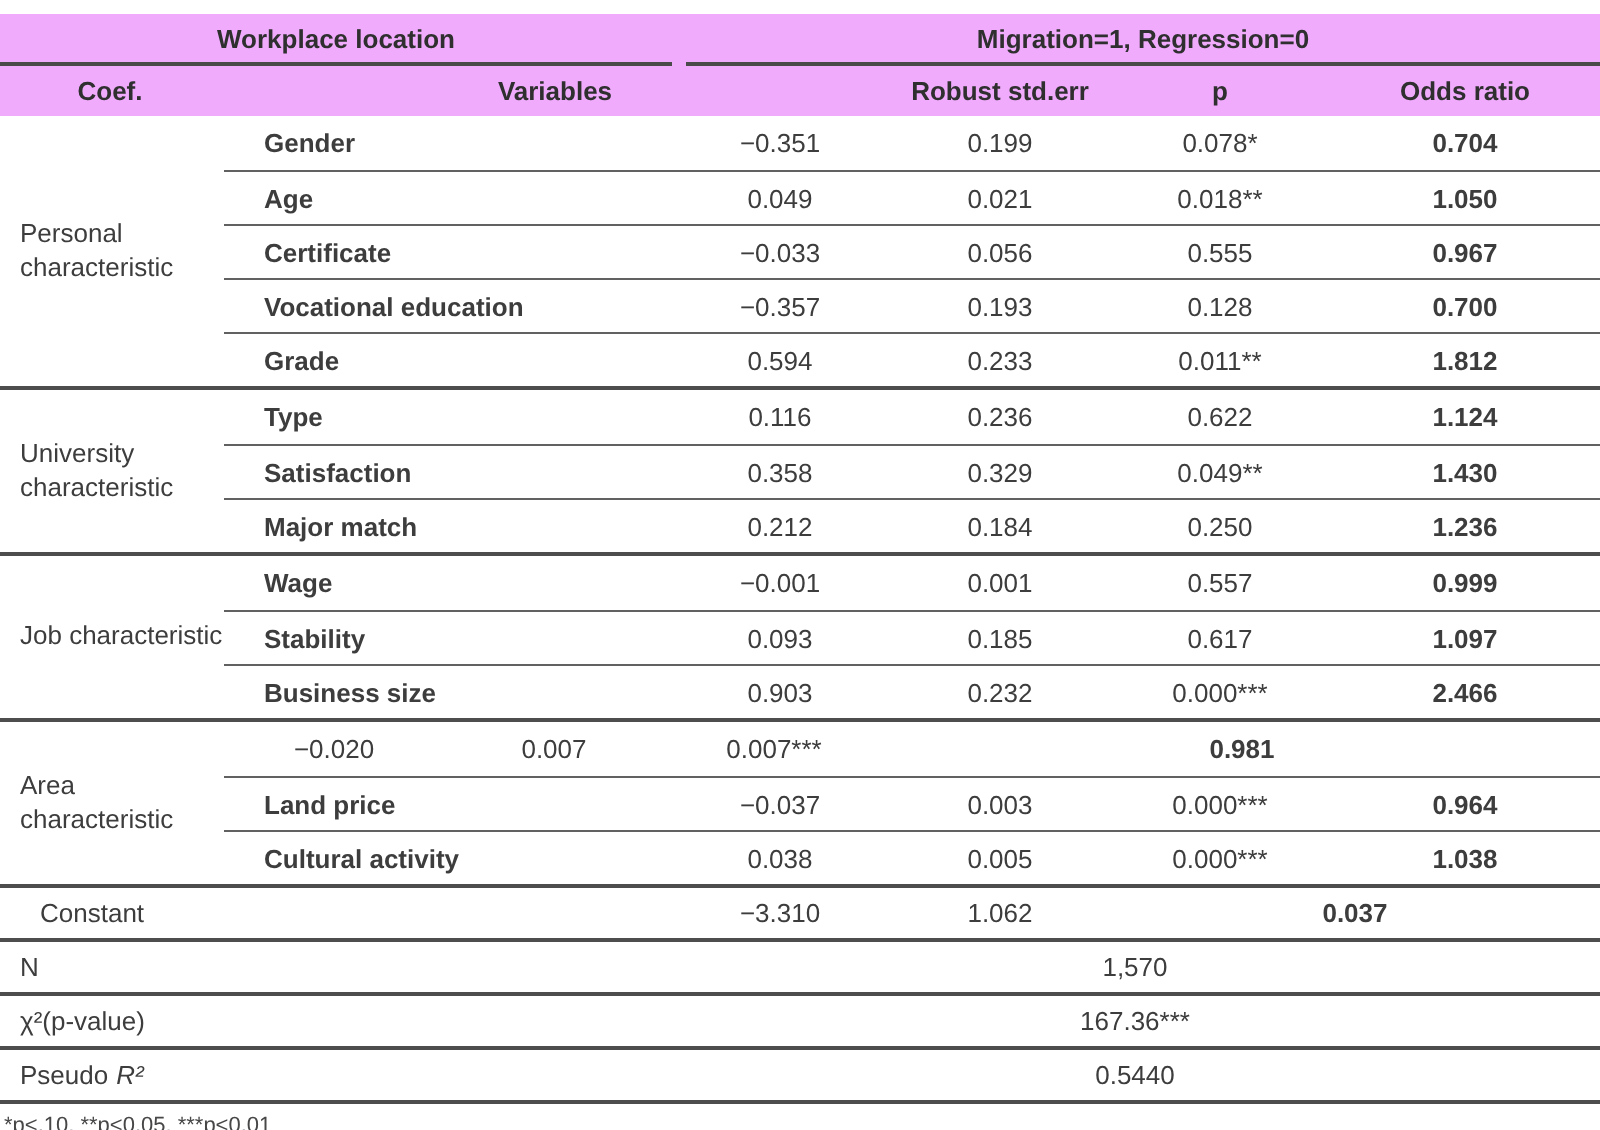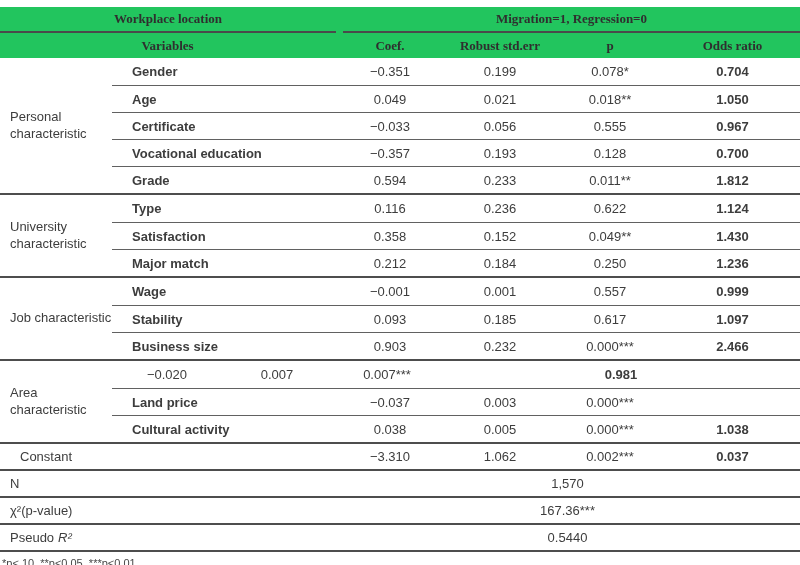--- a/index.html
+++ b/index.html
@@ -5,21 +5,21 @@
   * { margin: 0; padding: 0; box-sizing: border-box; }
   html, body { background: #ffffff; }
   body {
     width: 800px; height: 565px; overflow: hidden;
     font-family: "Liberation Sans", "DejaVu Sans", sans-serif;
     color: #3d3d3d;
   }
   .table-wrap { margin-top: 7px; width: 800px; }
 
   
-  .thead { background: #22c55e; font-family: Liberation Serif, serif; }
+  .thead { background: #f0abfc; }
   .h1row { display: flex; height: 26px; }
   .h1cell {
     display: flex; align-items: center; justify-content: center;
     font-weight: bold; font-size: 13px; color: #2f2f2f;
     border-bottom: 2px solid #4a4a4a;
   }
   .h1cell.left  { width: 336px; }
   .h1gap { width: 7px; }
   .h1cell.right { flex: 1; }
   .h2row { display: flex; height: 25px; }
@@ -71,22 +71,22 @@
 
 <div class="table-wrap">
 
   <div class="thead">
     <div class="h1row">
       <div class="h1cell left">Workplace location</div>
       <div class="h1gap"></div>
       <div class="h1cell right">Migration=1, Regression=0</div>
     </div>
     <div class="h2row">
+      <div class="h2cell h2-coef">Coef.</div>
       <div class="h2cell h2-var">Variables</div>
-      <div class="h2cell h2-coef">Coef.</div>
       <div class="h2cell h2-se">Robust std.err</div>
       <div class="h2cell h2-p">p</div>
       <div class="h2cell h2-odds">Odds ratio</div>
     </div>
   </div>
 
   <div class="group">
     <div class="g-label">Personal characteristic</div>
     <div class="g-rows">
       <div class="row">
@@ -133,21 +133,21 @@
       <div class="row">
         <div class="cell c-var">Type</div>
         <div class="cell c-coef">0.116</div>
         <div class="cell c-se">0.236</div>
         <div class="cell c-p">0.622</div>
         <div class="cell c-odds">1.124</div>
       </div>
       <div class="row">
         <div class="cell c-var">Satisfaction</div>
         <div class="cell c-coef">0.358</div>
-        <div class="cell c-se">0.152</div>
+        <div class="cell c-se">0.329</div>
         <div class="cell c-p">0.049**</div>
         <div class="cell c-odds">1.430</div>
       </div>
       <div class="row">
         <div class="cell c-var">Major match</div>
         <div class="cell c-coef">0.212</div>
         <div class="cell c-se">0.184</div>
         <div class="cell c-p">0.250</div>
         <div class="cell c-odds">1.236</div>
       </div>
@@ -188,36 +188,36 @@
         <div class="cell c-coef">−0.020</div>
         <div class="cell c-se">0.007</div>
         <div class="cell c-p">0.007***</div>
         <div class="cell c-odds">0.981</div>
       </div>
       <div class="row">
         <div class="cell c-var">Land price</div>
         <div class="cell c-coef">−0.037</div>
         <div class="cell c-se">0.003</div>
         <div class="cell c-p">0.000***</div>
+        <div class="cell c-odds">0.964</div>
       </div>
       <div class="row">
         <div class="cell c-var">Cultural activity</div>
         <div class="cell c-coef">0.038</div>
         <div class="cell c-se">0.005</div>
         <div class="cell c-p">0.000***</div>
         <div class="cell c-odds">1.038</div>
       </div>
     </div>
   </div>
 
   <div class="constant-row">
     <div class="cell c-label">Constant</div>
     <div class="cell c-coef">−3.310</div>
     <div class="cell c-se">1.062</div>
-    <div class="cell c-p">0.002***</div>
     <div class="cell c-odds">0.037</div>
   </div>
 
   <div class="srow">
     <div class="s-label">
       <span>N</span>
       <span class="s-sym"></span>
     </div>
     <div class="s-value">1,570</div>
   </div>

